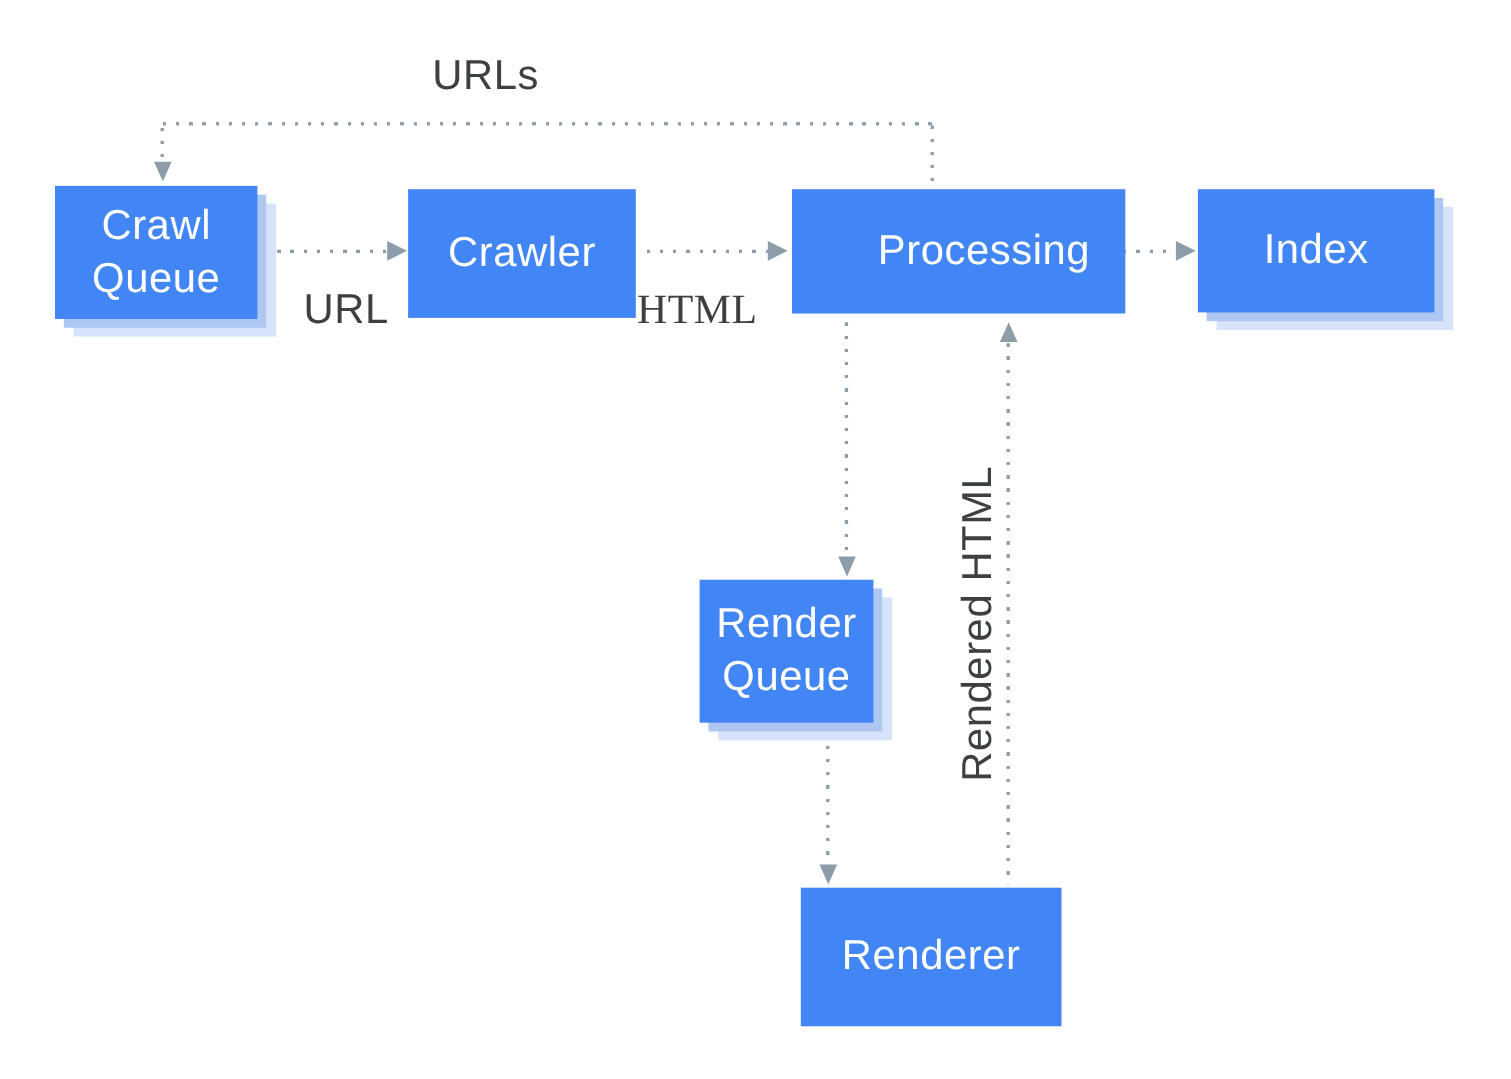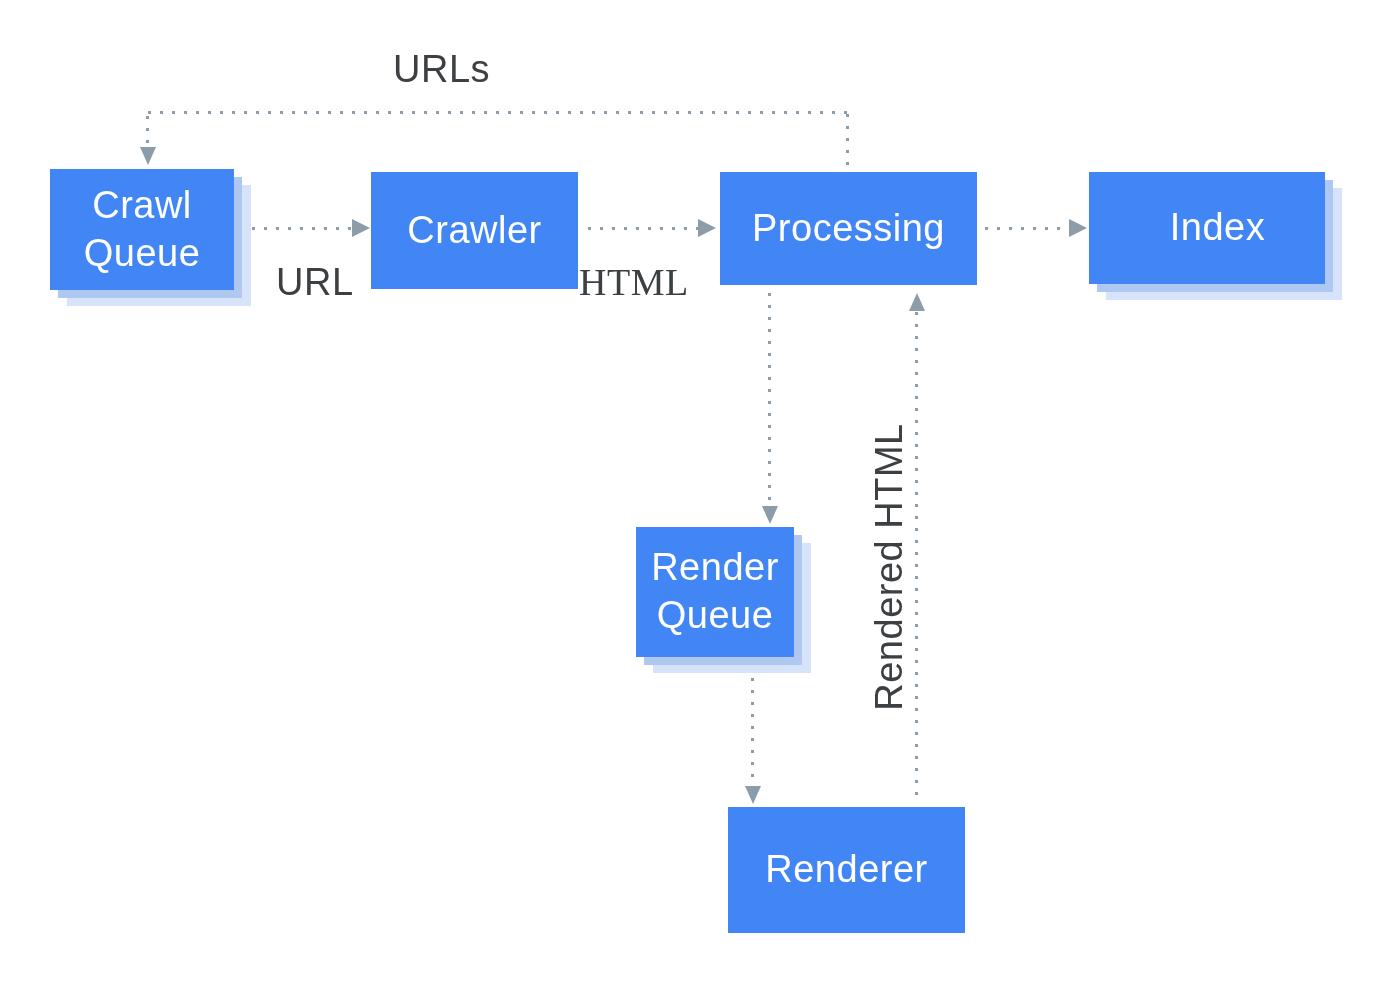--- a/index.html
+++ b/index.html
@@ -107,22 +107,22 @@
 
   <div class="vline" style="left:915px; top:312px; height:492px;"></div>
   <div class="arrow up" style="left:909px; top:293px;"></div>
   <div class="edge-label rotated" style="left:745px; top:546px; width:290px; height:42px;">Rendered HTML</div>
 
   <div class="node shadowed" style="left:50px; top:169px; width:184px; height:121px;">Crawl
 Queue</div>
 
   <div class="node" style="left:371px; top:172px; width:207px; height:117px;">Crawler</div>
 
-  <div class="node" style="left:720px; top:172px; width:257px; height:113px;">Processing</div>
+  <div class="node" style="left:720px; top:172px; width:257px; height:113px;padding-left:46px;">Processing</div>
 
-  <div class="node shadowed" style="left:1089px; top:172px; width:215px; height:112px;padding-left:21px;">Index</div>
+  <div class="node shadowed" style="left:1089px; top:172px; width:215px; height:112px;">Index</div>
 
   <div class="node shadowed" style="left:636px; top:527px; width:158px; height:130px;">Render
 Queue</div>
 
   <div class="node" style="left:728px; top:807px; width:237px; height:126px;text-align:right;">Renderer</div>
 
 </div>
 
 </body></html>

